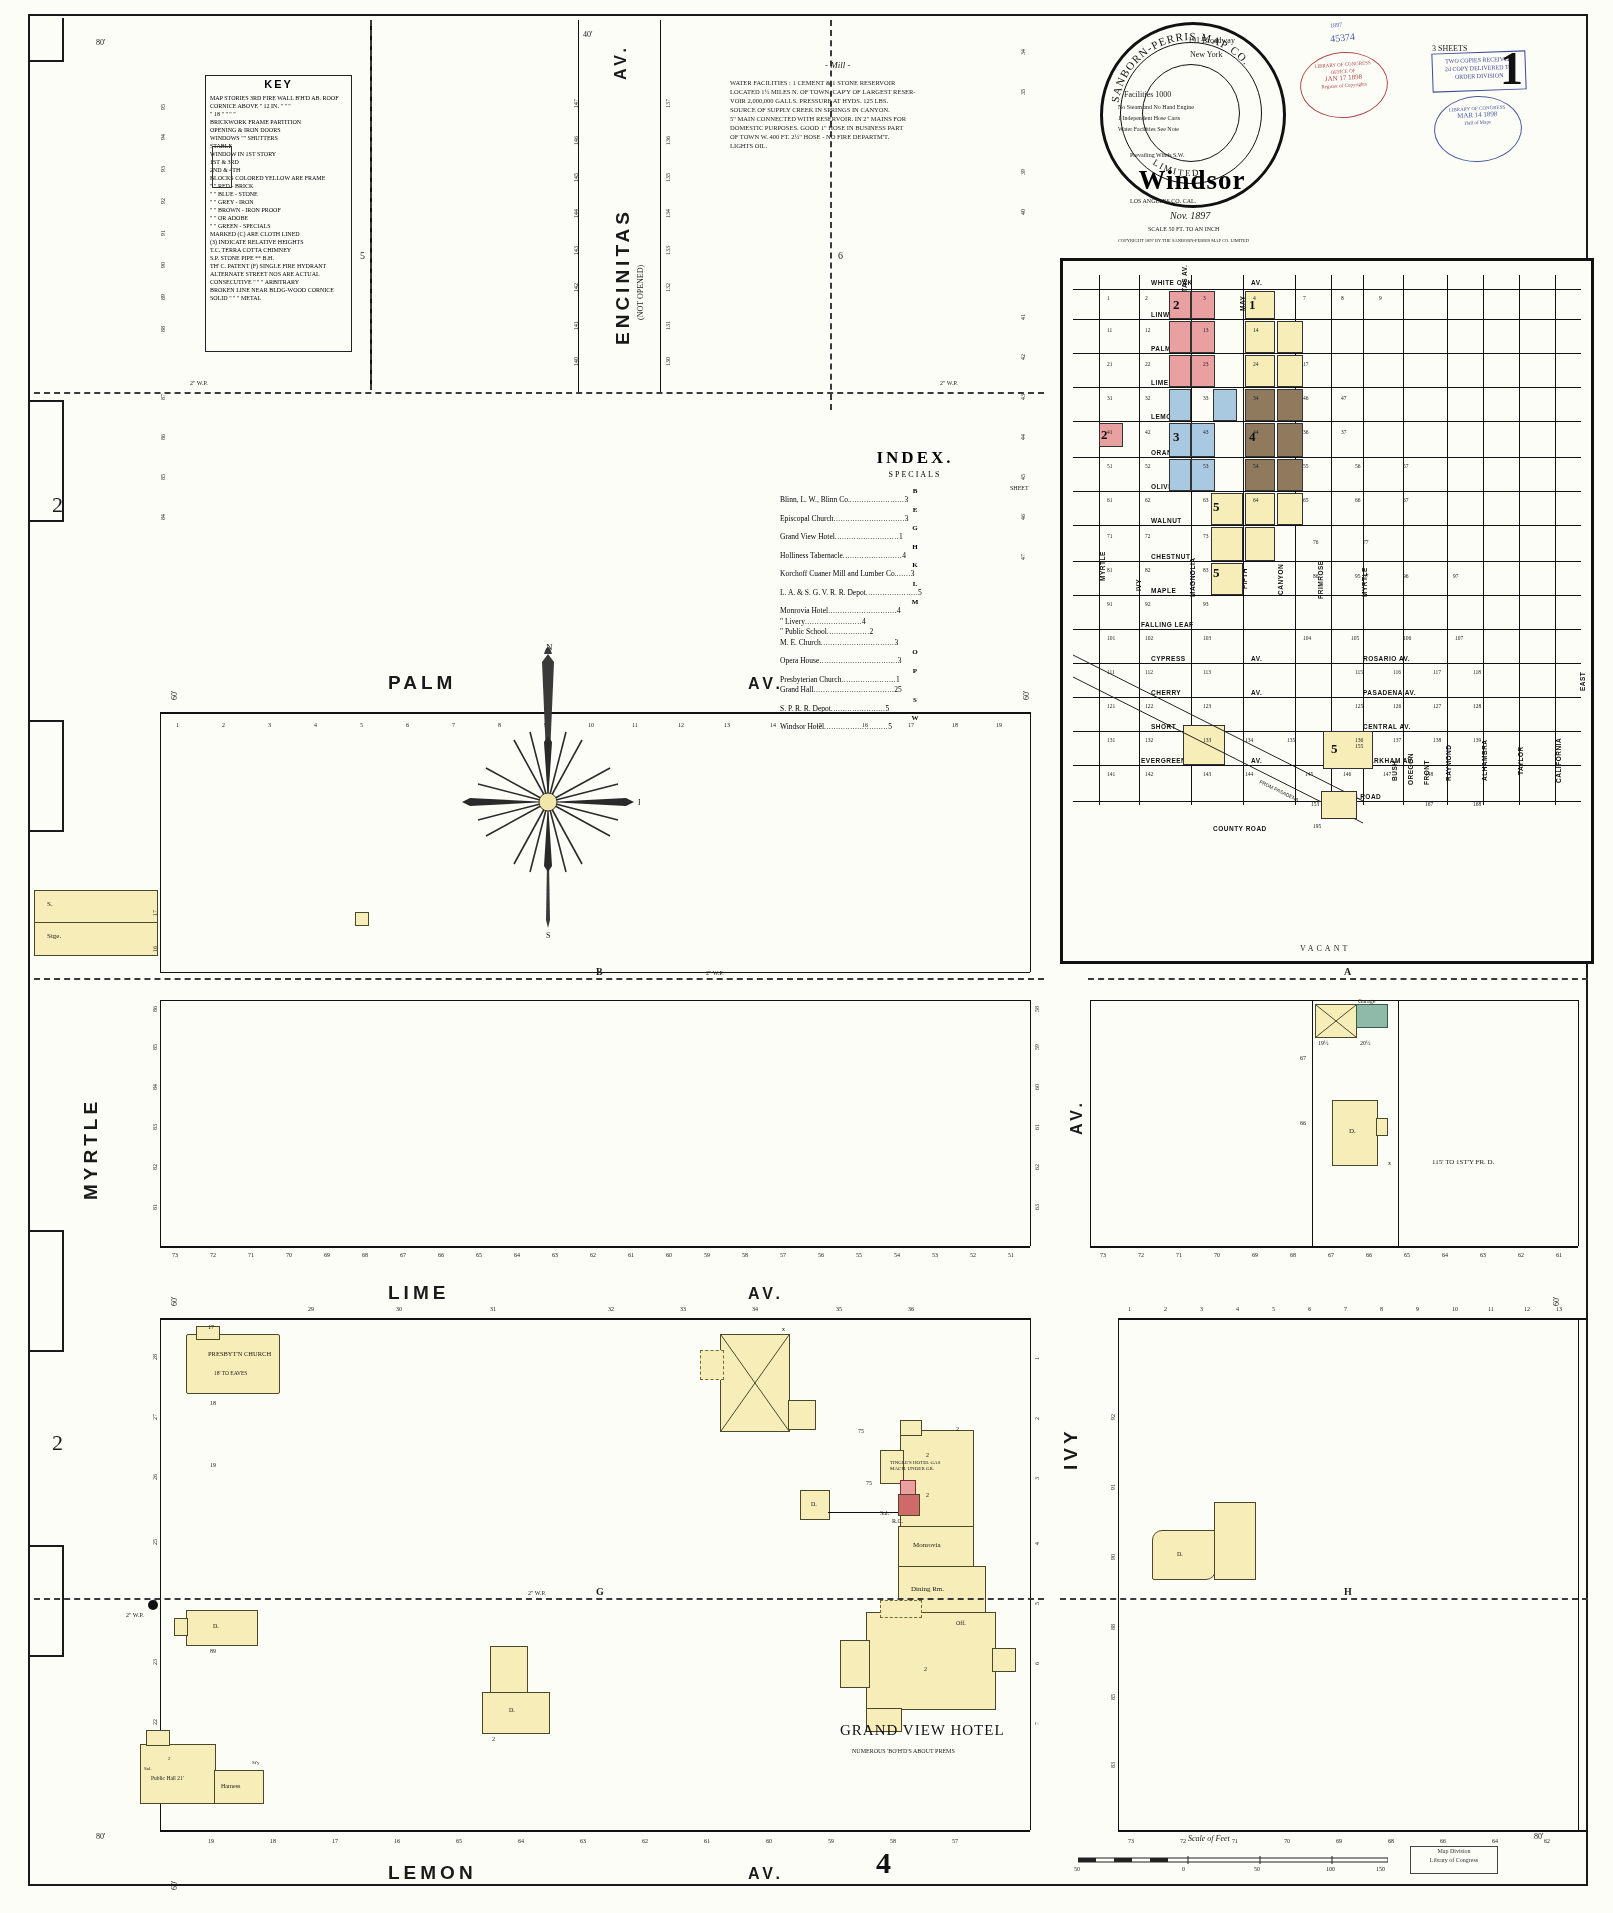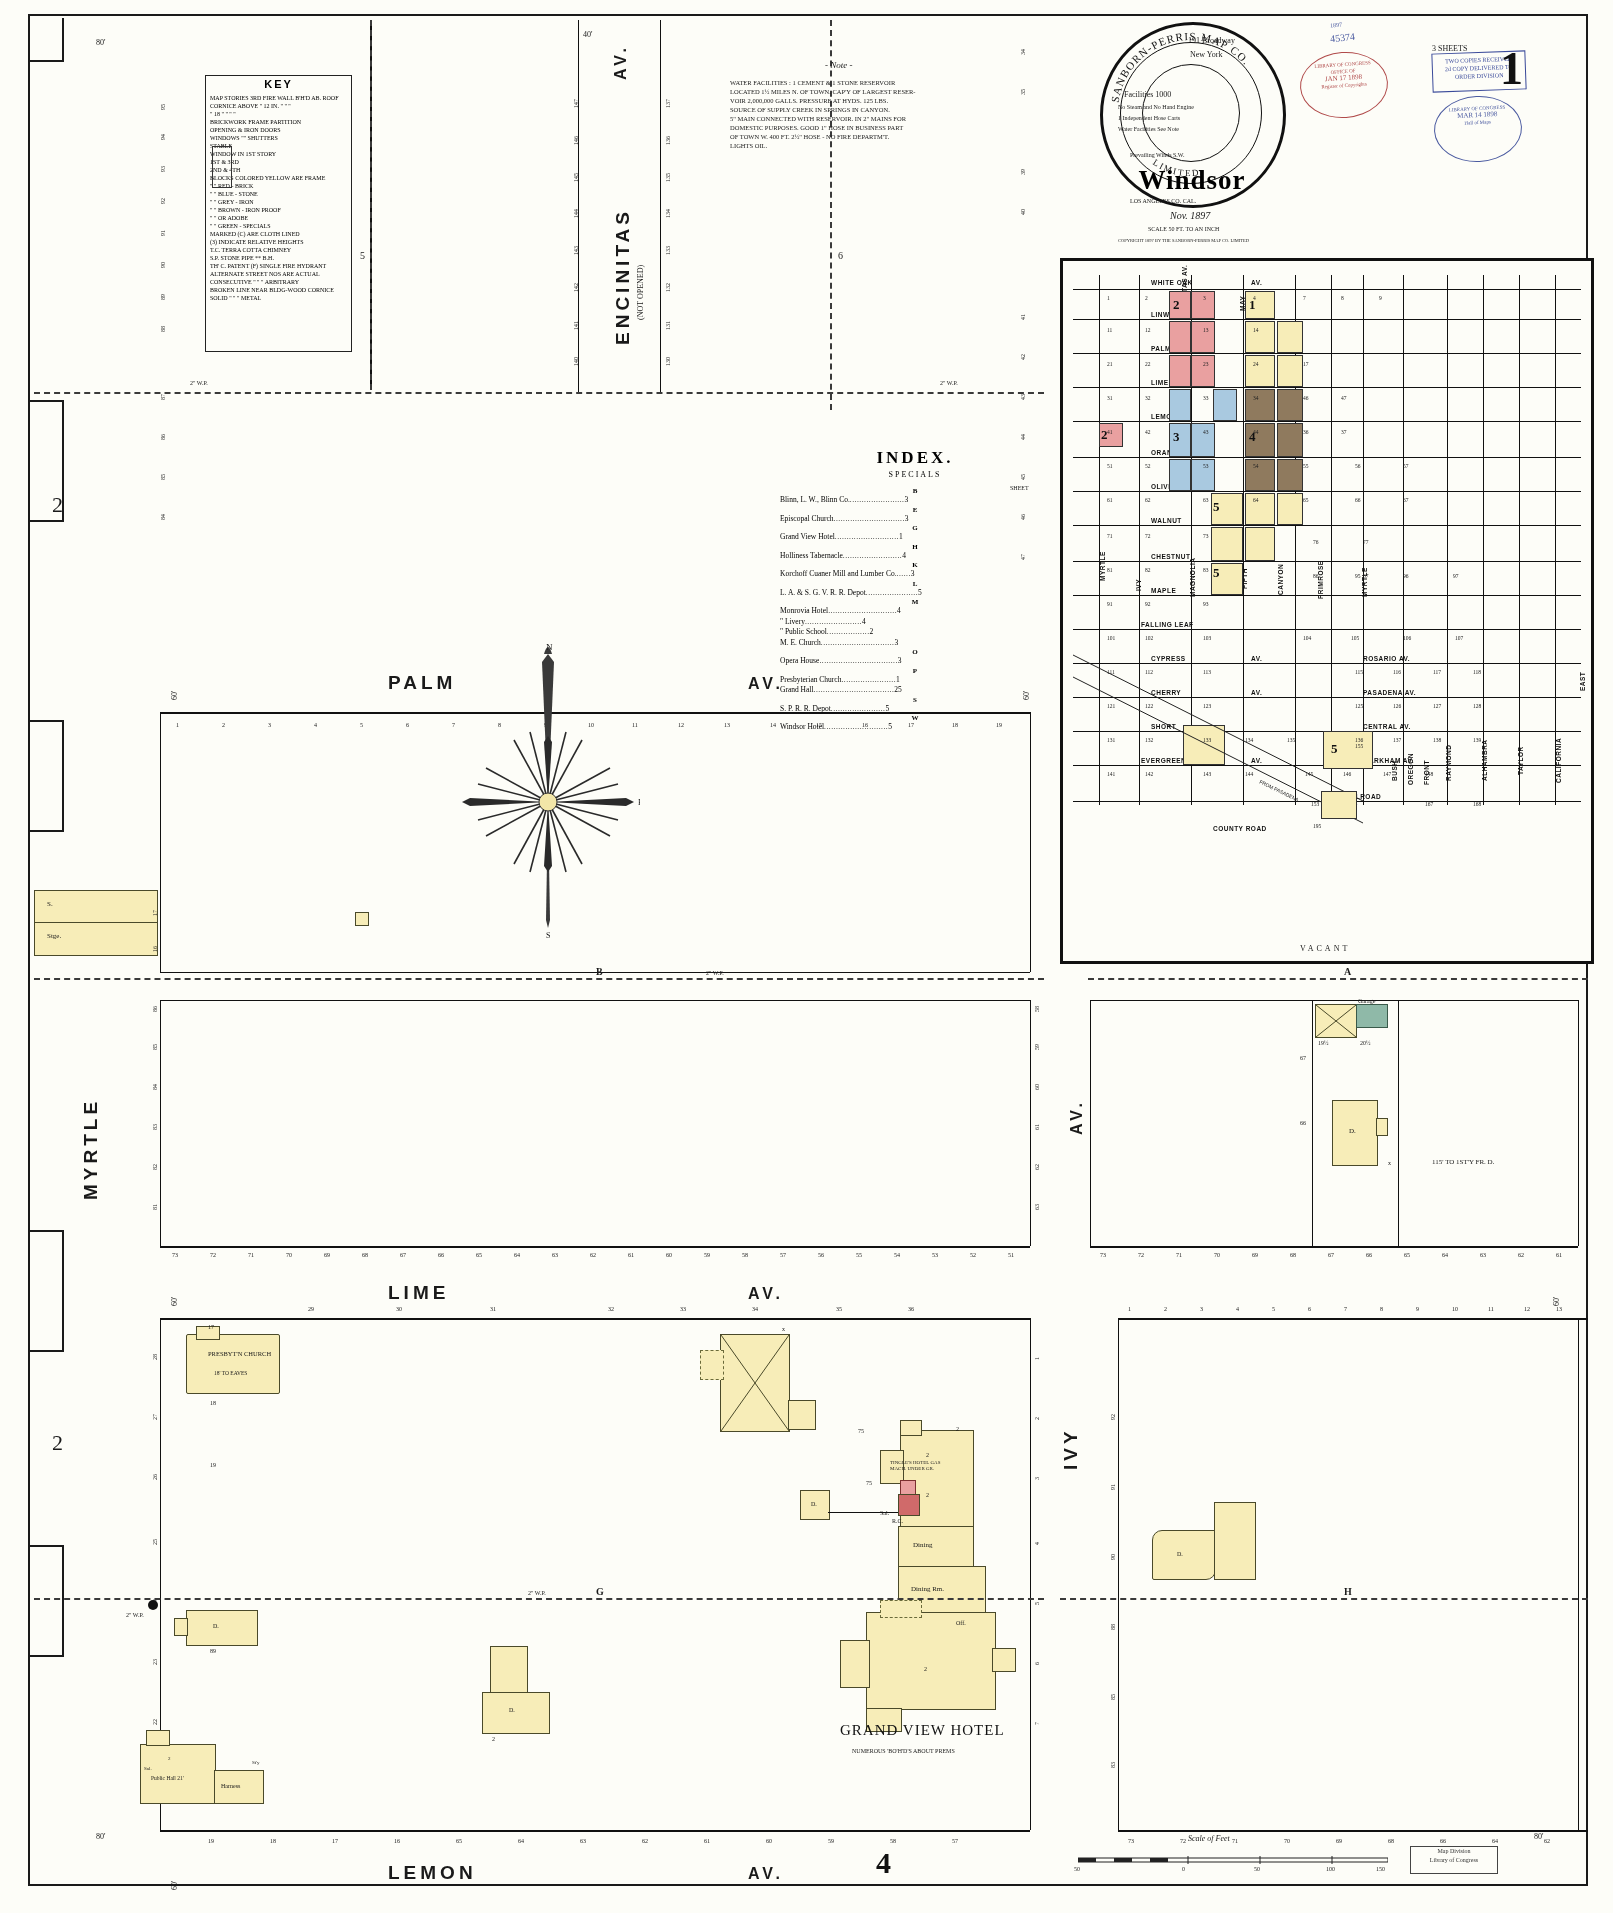--- a/index.html
+++ b/index.html
@@ -321,21 +321,21 @@
   <div class="txt tiny rot90" style="left:665px; top:182px;">135</div>
   <div class="txt tiny rot90" style="left:665px; top:218px;">134</div>
   <div class="txt tiny rot90" style="left:665px; top:255px;">133</div>
   <div class="txt tiny rot90" style="left:665px; top:292px;">132</div>
   <div class="txt tiny rot90" style="left:665px; top:330px;">131</div>
   <div class="txt tiny rot90" style="left:665px; top:366px;">130</div>
 
   <div class="txt md" style="left:360px; top:250px;">5</div>
   <div class="txt md" style="left:838px; top:250px;">6</div>
 
-  <div class="txt" style="left:825px; top:60px; font-size:9px; font-style:italic;">- Note -</div>
+  <div class="txt" style="left:825px; top:60px; font-size:9px; font-style:italic;">- Mill -</div>
   <div class="note-txt" style="left:730px; top:78px;">WATER FACILITIES : 1 CEMENT  &amp;  1 STONE RESERVOIR</div>
   <div class="note-txt" style="left:730px; top:87px;">LOCATED 1½ MILES N. OF TOWN.  CAP'Y OF LARGEST RESER-</div>
   <div class="note-txt" style="left:730px; top:96px;">VOIR  2,000,000 GALLS.  PRESSURE AT HYDS. 125 LBS.</div>
   <div class="note-txt" style="left:730px; top:105px;">SOURCE OF SUPPLY  CREEK IN SPRINGS IN CANYON.</div>
   <div class="note-txt" style="left:730px; top:114px;">5" MAIN CONNECTED WITH RESERVOIR.  IN 2" MAINS FOR</div>
   <div class="note-txt" style="left:730px; top:123px;">DOMESTIC PURPOSES.  GOOD 1" HOSE IN BUSINESS PART</div>
   <div class="note-txt" style="left:730px; top:132px;">OF TOWN  W. 400 FT. 2½" HOSE -   NO FIRE DEPARTM'T.</div>
   <div class="note-txt" style="left:730px; top:141px;">LIGHTS  OIL.</div>
 
   <div class="txt tiny rot90" style="left:1020px; top:55px;">34</div>
@@ -664,21 +664,21 @@
 
   <div class="bldg" style="left:900px; top:1430px; width:72px; height:96px;"></div>
   <div class="bldg" style="left:880px; top:1450px; width:22px; height:32px;"></div>
   <div class="bldg" style="left:900px; top:1420px; width:20px; height:14px;"></div>
   <div class="bldg bldg-pink" style="left:900px; top:1480px; width:14px; height:14px;"></div>
   <div class="txt tiny" style="left:926px; top:1452px;">2</div>
   <div class="txt tiny" style="left:926px; top:1492px;">2</div>
   <div class="txt tiny" style="left:956px; top:1426px;">2</div>
 
   <div class="bldg" style="left:898px; top:1526px; width:74px; height:40px;">
-    <div class="txt xs" style="left:14px; top:14px;">Dining</div>
+    <div class="txt xs" style="left:14px; top:14px;">Monrovia</div>
   </div>
 
   <div class="bldg" style="left:898px; top:1566px; width:86px; height:46px;">
     <div class="txt xs" style="left:12px; top:18px;">Dining Rm.</div>
   </div>
 
   <div class="bldg" style="left:866px; top:1612px; width:128px; height:96px;"></div>
   <div class="bldg" style="left:840px; top:1640px; width:28px; height:46px;"></div>
   <div class="bldg-dash" style="left:880px; top:1600px; width:40px; height:16px;"></div>
   <div class="txt tiny" style="left:956px; top:1620px;">Off.</div>

